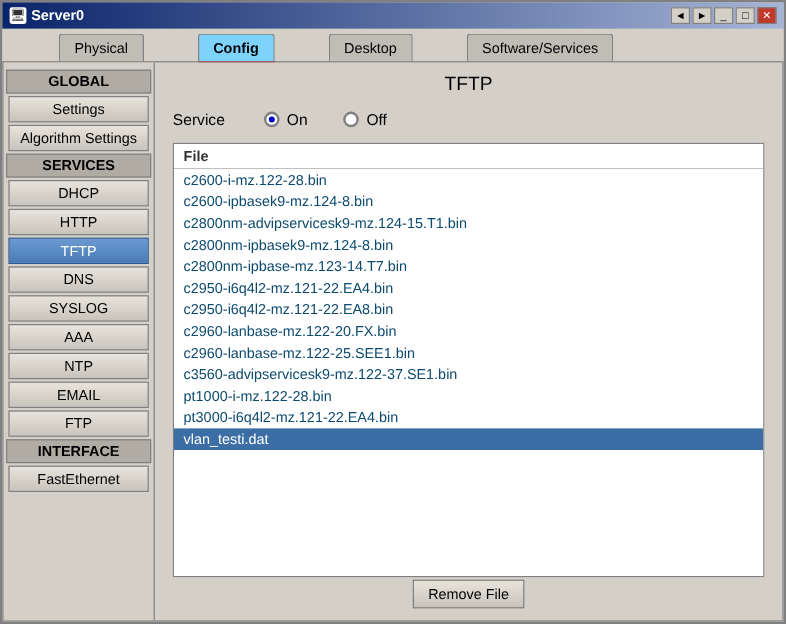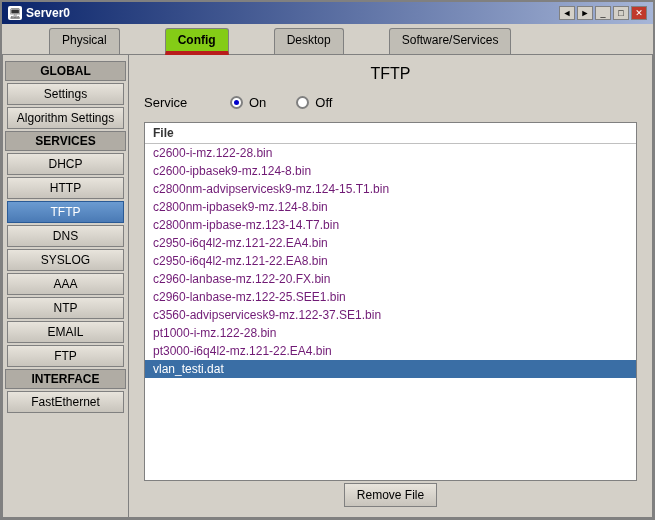--- a/index.html
+++ b/index.html
@@ -79,22 +79,22 @@
       border: 1px solid #808080;
       background: #c0bdb5;
       cursor: pointer;
       border-bottom: none;
       font-size: 12px;
       border-radius: 3px 3px 0 0;
       color: #000;
       margin-left: 43px;
     }
     .tab.active {
-      background: #84cc16;
-      border-bottom: 4px solid #b91c1c;
+      background: #7dd3fc;
+      border-bottom: 1px solid #b91c1c;
       font-weight: bold;
       z-index: 2;
       position: relative;
       margin-bottom: -1px;
     }
 
     .content-area {
       display: flex;
       flex: 1;
       border: 1px solid #808080;
@@ -154,21 +154,21 @@
       font-size: 16px;
       font-weight: normal;
       margin-bottom: 12px;
       color: #000;
     }
 
     .service-row {
       display: flex;
       align-items: center;
       margin-bottom: 12px;
-      gap: 26px;
+      gap: 16px;
     }
     .service-label {
       font-size: 13px;
       min-width: 60px;
     }
     .radio-group {
       display: flex;
       gap: 30px;
       align-items: center;
     }
@@ -217,21 +217,21 @@
       overflow-y: auto;
       background: white;
     }
     .file-list::-webkit-scrollbar { width: 14px; }
     .file-list::-webkit-scrollbar-track { background: #e8e4dc; border: 1px solid #b0aca4; }
     .file-list::-webkit-scrollbar-thumb { background: #c0bdb5; border: 1px solid #808080; }
 
     .file-item {
       padding: 2px 8px;
       font-size: 12px;
-      color: #701a75;
+      color: #0c4a6e;
       cursor: pointer;
       white-space: nowrap;
     }
     .file-item.selected {
       background: #3a6ea5;
       color: white;
     }
 
     .bottom-bar {
       display: flex;

